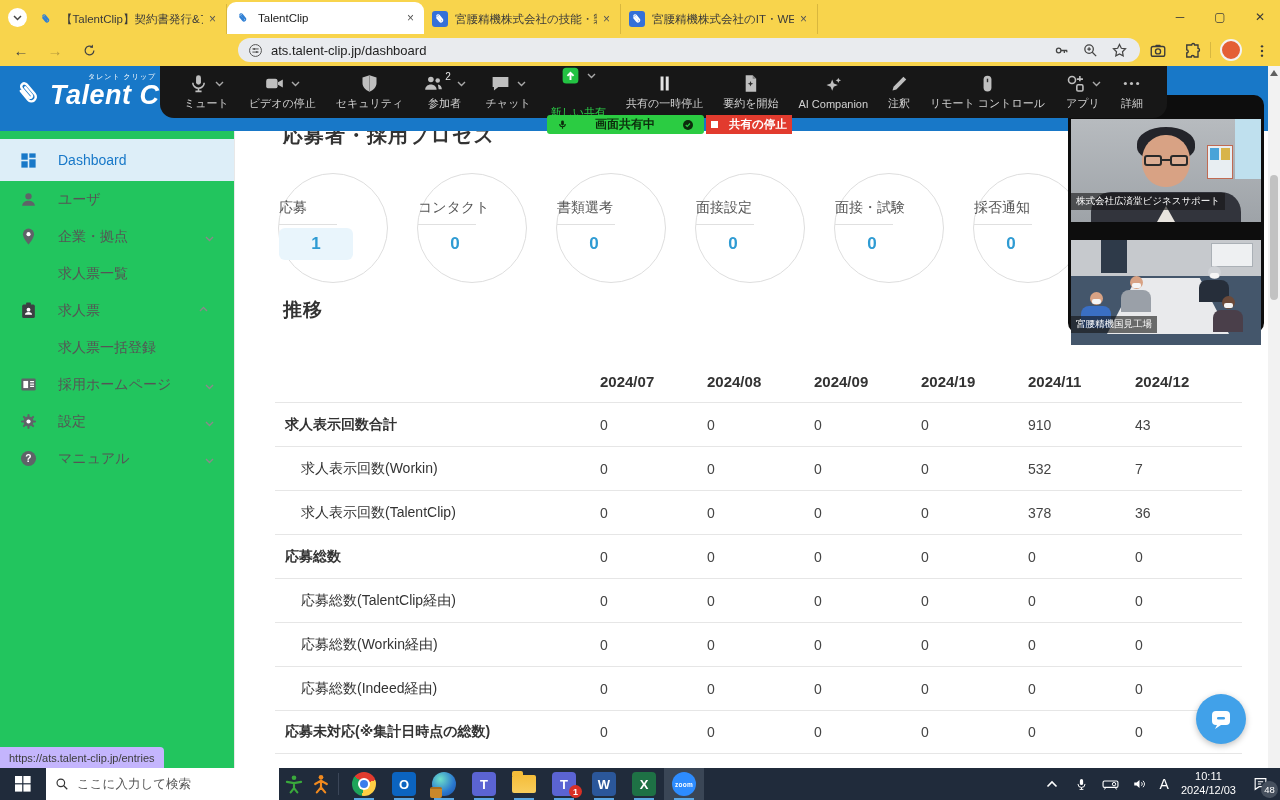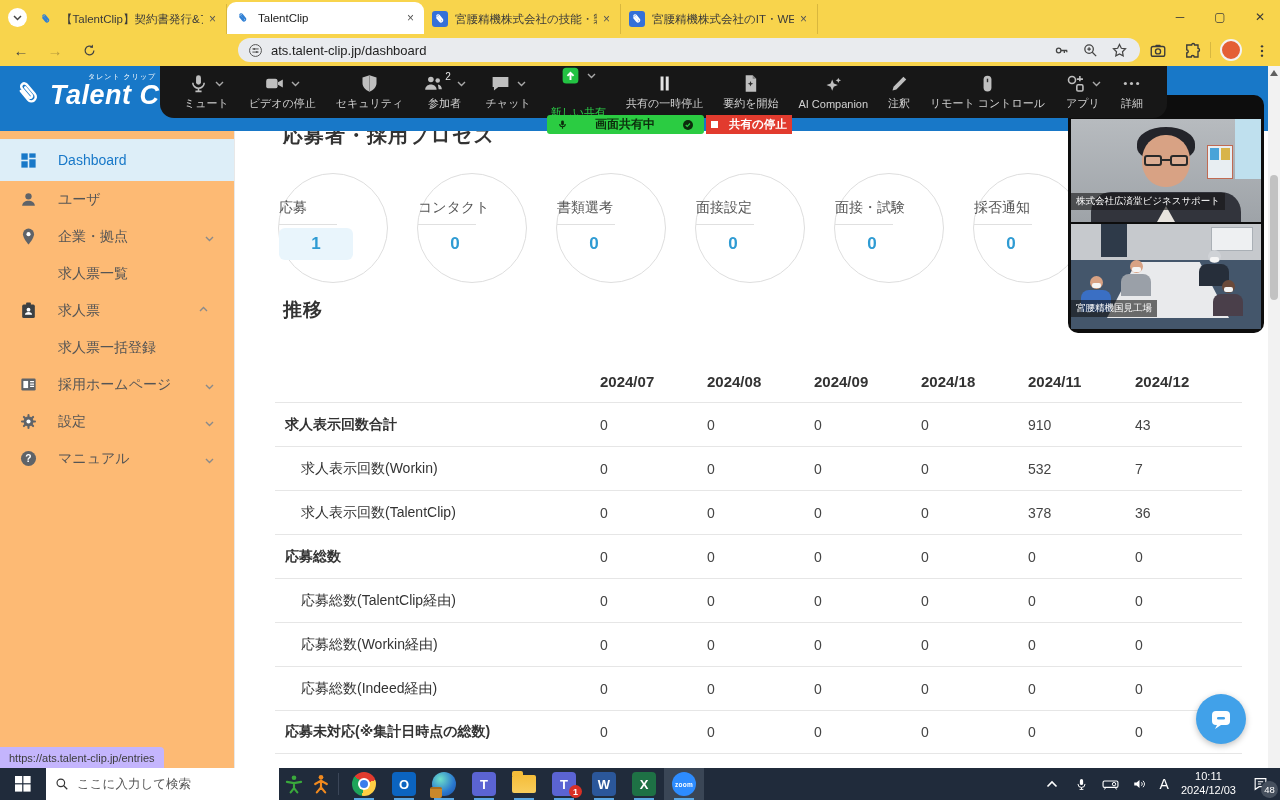--- a/index.html
+++ b/index.html
@@ -36,21 +36,21 @@
 
   
   #appheader{position:absolute;left:0;top:66px;width:1268px;height:65px;background:#1878c8;z-index:2;}
   #logo{position:absolute;left:14px;top:13px;display:flex;align-items:flex-end;color:#fff;}
   #logo-text{font-size:27px;font-weight:800;font-style:italic;letter-spacing:.5px;line-height:1;position:relative;margin-left:6px;}
   #logo-ruby{position:absolute;top:-9px;left:38px;font-size:7px;font-style:normal;font-weight:400;letter-spacing:1px;white-space:nowrap;}
 
   
   #pagebg{position:absolute;left:0;top:66px;width:1268px;height:702px;background:#fff;z-index:0;}
   #page-title{position:absolute;left:283px;top:122px;font-size:20px;font-weight:700;color:#333;letter-spacing:1px;z-index:1;}
-  #sidebar{position:absolute;left:0;top:131px;width:235px;height:664px;background:#fdba74;border-right:1px solid #e8e8e8;z-index:1;padding-top:8px;}
+  #sidebar{position:absolute;left:0;top:131px;width:235px;height:664px;background:#22c55e;border-right:1px solid #e8e8e8;z-index:1;padding-top:8px;}
   .side-item{height:37px;display:flex;align-items:center;position:relative;padding-left:18px;cursor:pointer;}
   .side-item.active{height:42px;background:#ddeef8;}
   .side-icon{width:20px;height:20px;margin-right:20px;display:flex;align-items:center;justify-content:center;}
   .side-label{font-size:14px;color:#555;}
   .side-item.active .side-label{color:#1878c8;}
   .side-item.sub .side-label{margin-left:40px;}
   .side-chev{position:absolute;right:20px;top:50%;transform:translateY(-50%);}
   .side-chev.up{transform:translateY(-50%) rotate(180deg);}
 
   #funnel{position:absolute;left:278px;top:173px;display:flex;gap:29px;z-index:1;}
@@ -91,21 +91,21 @@
               display:flex;align-items:center;justify-content:space-between;padding:0 10px;}
   #pill-green .ptxt{font-size:12px;font-weight:700;color:#0c2d0c;}
   #pill-red{position:absolute;left:706px;top:115px;width:86px;height:19px;background:#e23b2e;border-radius:0;z-index:5;
             display:flex;align-items:center;justify-content:center;gap:11px;}
   #pill-red .ptxt{font-size:11.5px;font-weight:700;color:#fff;}
   .stop-sq{width:7px;height:7px;background:#fff;}
 
   #videopanel{position:absolute;left:1068px;top:95px;width:196px;height:238px;background:#0d0d0d;border-radius:10px;z-index:3;padding:3px;padding-top:24px;}
   .vid{position:relative;width:190px;overflow:hidden;}
   #vid1{height:103px;background:linear-gradient(180deg,#b7bbbf,#9ea3a8);}
-  #vid2{height:105px;margin-top:2px;background:#44566b;}
+  #vid2{height:105px;margin-top:18px;background:#44566b;}
   .vlabel{position:absolute;left:0;bottom:12px;background:rgba(20,20,20,.6);color:#fff;font-size:9.5px;padding:2px 5px;white-space:nowrap;}
   
   .wallblue{position:absolute;right:0;top:0;width:26px;height:60px;background:#bfe0ee;}
   .poster{position:absolute;right:28px;top:26px;width:26px;height:34px;background:#e8eef2;border:1px solid #c06a52;}
   .poster i{position:absolute;left:2px;top:2px;width:9px;height:12px;background:#4aa3d8;}
   .poster u{position:absolute;right:2px;top:2px;width:9px;height:12px;background:#d8b44a;}
   .hair{position:absolute;left:50%;top:8px;transform:translateX(-50%);width:58px;height:34px;border-radius:50% 50% 40% 40%;background:#23242a;}
   .face{position:absolute;left:50%;top:16px;transform:translateX(-50%);width:48px;height:52px;border-radius:48%;background:#d8a284;}
   .glasses{position:absolute;left:50%;top:36px;transform:translateX(-50%);width:44px;height:12px;display:flex;justify-content:space-between;}
   .glasses b{width:18px;height:11px;border:2px solid #2a2a2a;border-radius:3px;background:rgba(255,255,255,.12);}
@@ -206,21 +206,21 @@
       </div>
     </div>
 
   <div id="trend-title">推移</div>
   <div id="trend">
     <div id="trend-head" class="tgrid">
         <div></div>
         <div class="th">2024/07</div>
         <div class="th">2024/08</div>
         <div class="th">2024/09</div>
-        <div class="th">2024/18</div>
+        <div class="th">2024/19</div>
         <div class="th">2024/11</div>
         <div class="th">2024/12</div>
       </div>
     <div id="trend-body">
         <div class="trow tgrid">
           <div class="tlabel b">求人表示回数合計</div>
           <div class="tval">0</div>
           <div class="tval">0</div>
           <div class="tval">0</div>
           <div class="tval">0</div>

